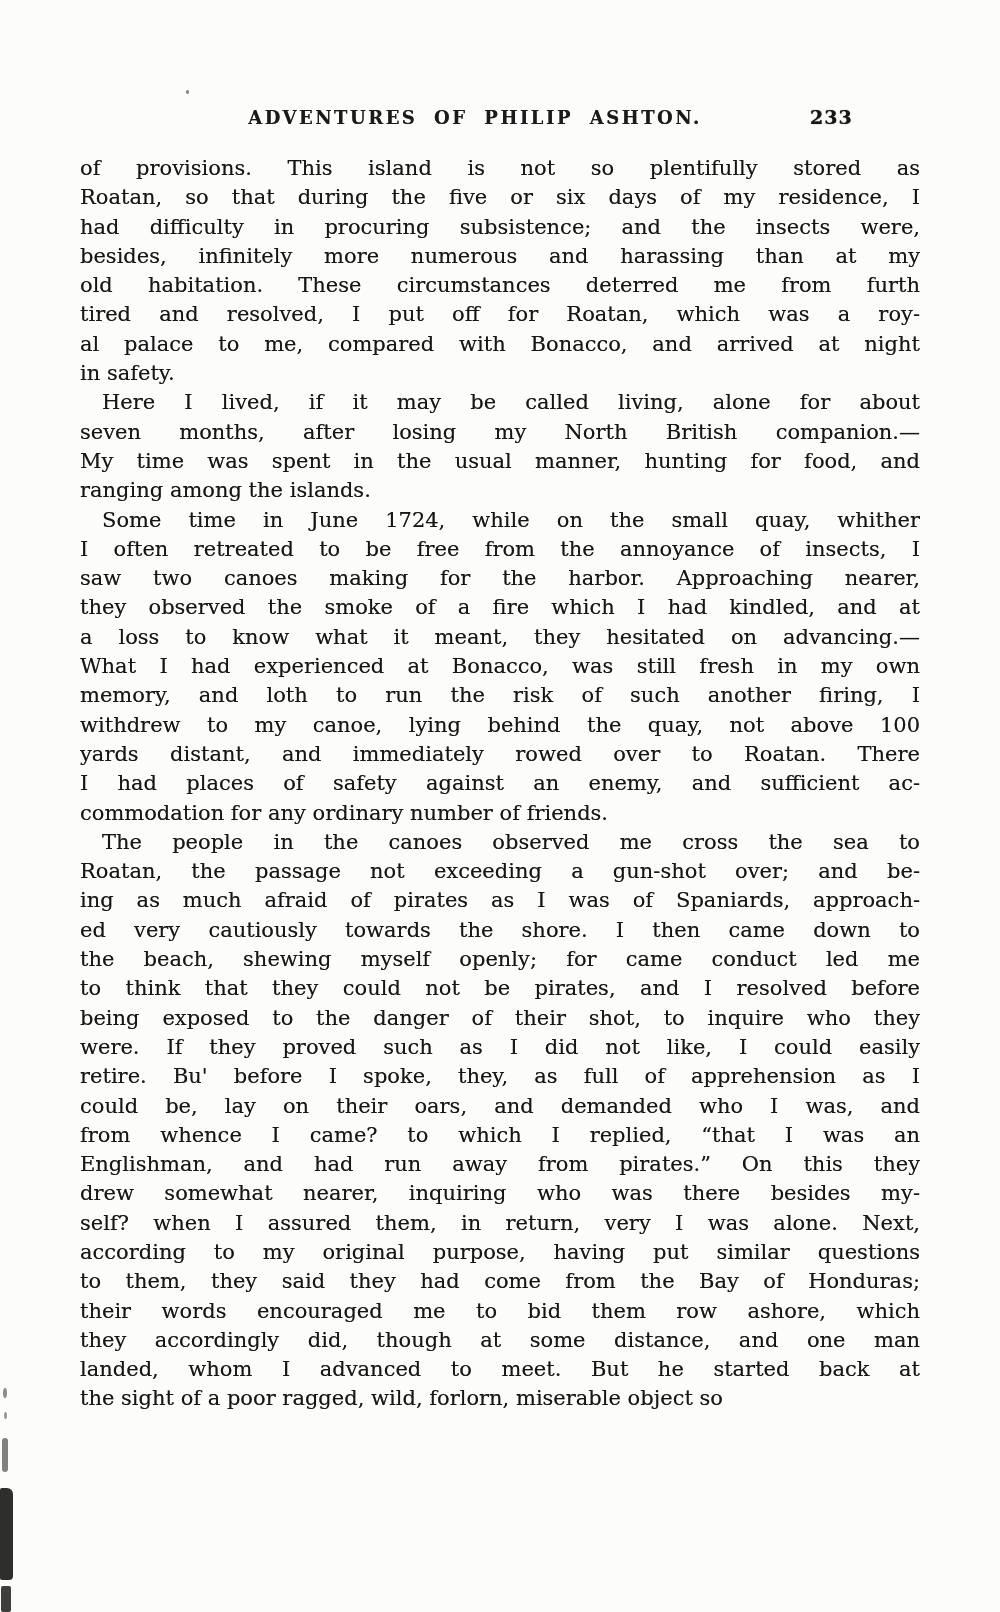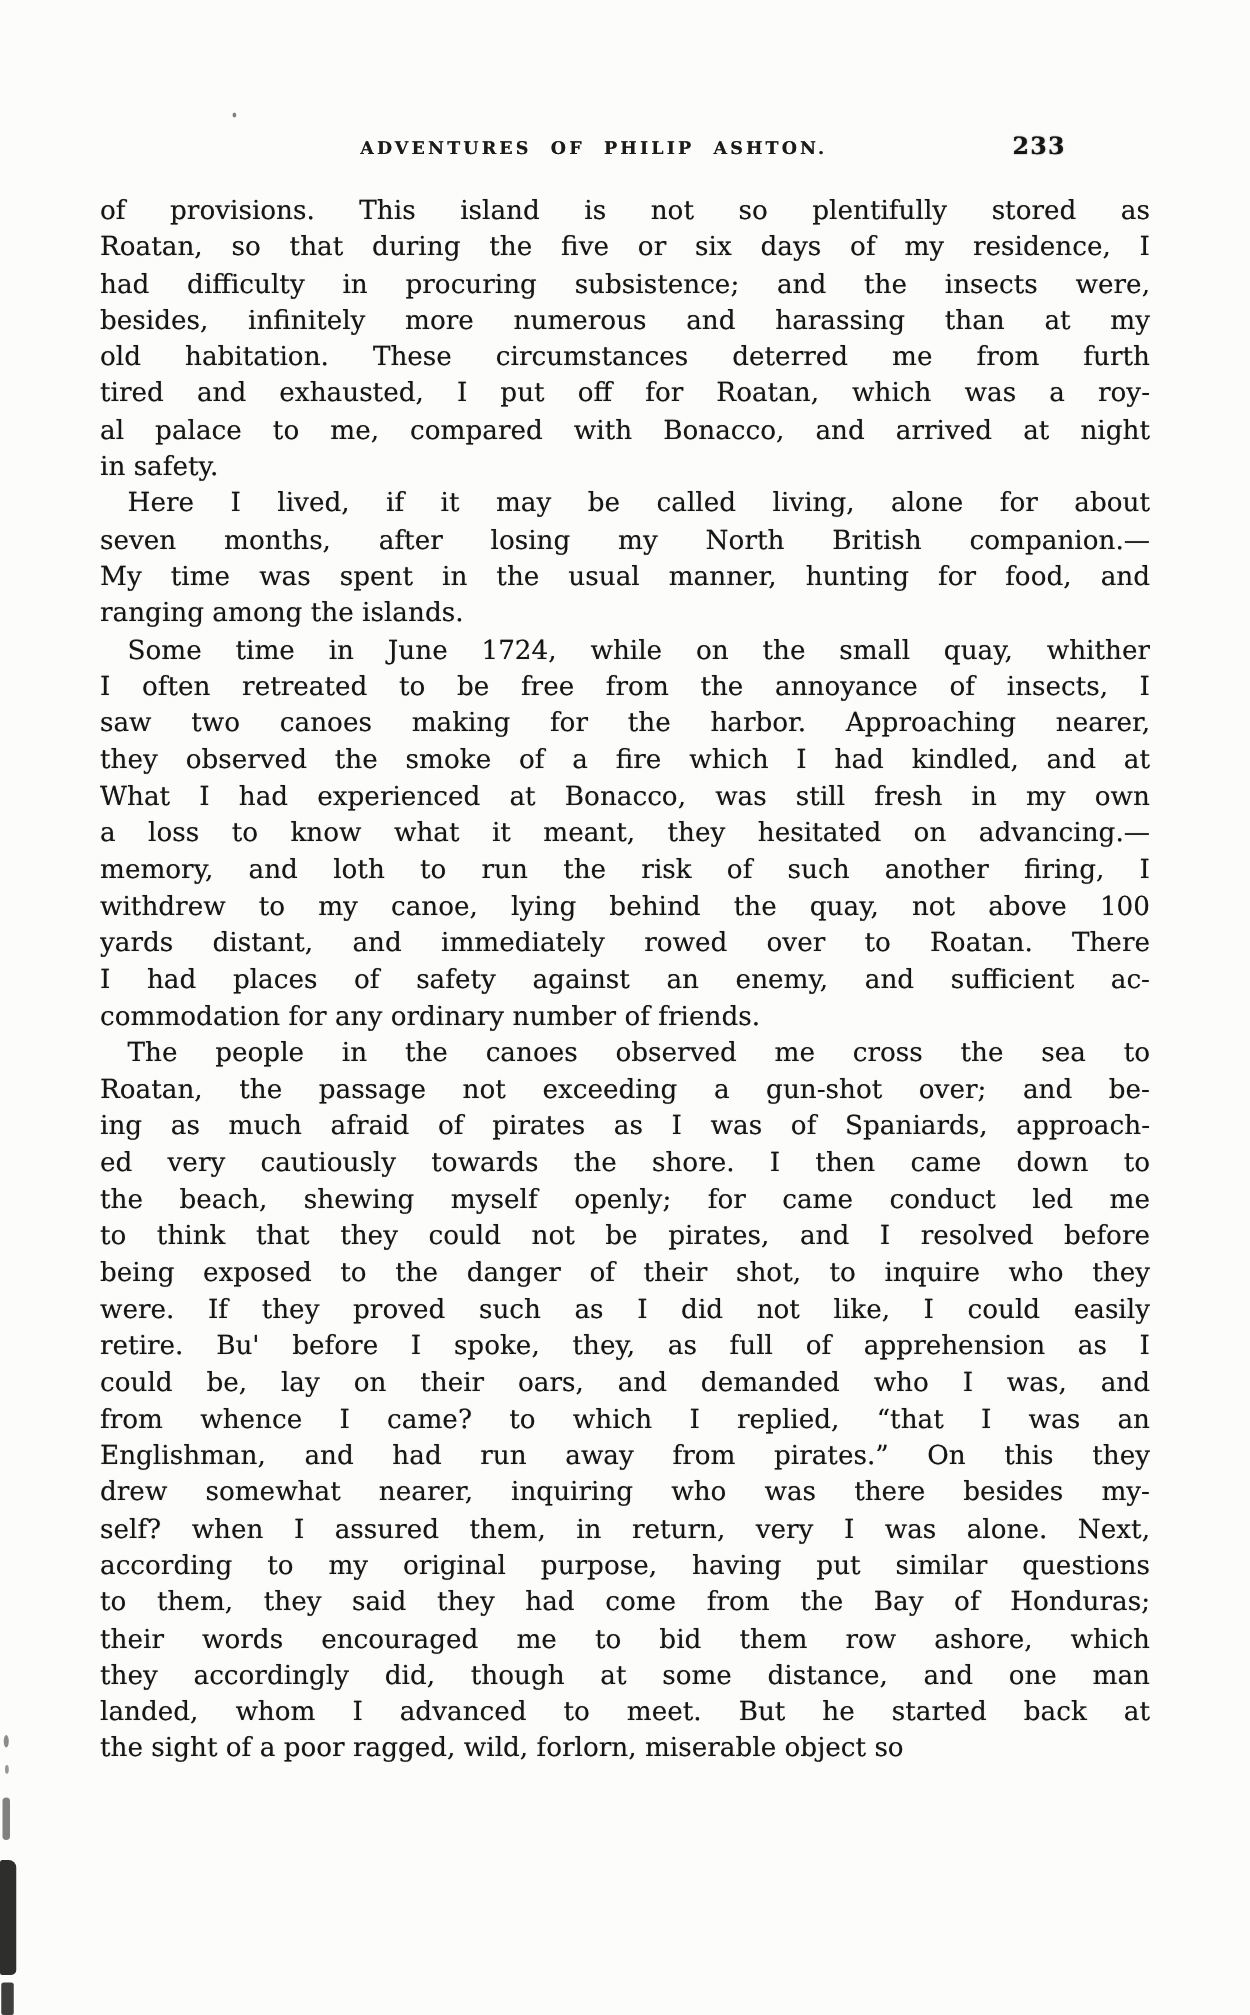--- a/index.html
+++ b/index.html
@@ -26,21 +26,21 @@
   }
   .running-head {
     display: grid;
     grid-template-columns: 60px 1fr 110px;
     align-items: baseline;
     margin-bottom: 26px;
   }
   .running-title {
     grid-column: 2;
     text-align: center;
-    font-size: 14px;
+    font-size: 18px;
     font-weight: bold;
     letter-spacing: 2.5px;
     word-spacing: 8px;
     color: #1b1b1b;
     text-shadow: 0 0 0.5px rgba(20,20,20,0.65);
   }
   .page-number {
     grid-column: 3;
     text-align: left;
     font-size: 19px;
@@ -97,37 +97,37 @@
       <div class="page-number">233</div>
     </div>
 
     <div class="body-text">
         <div class="paragraph">
           <div class="line">of provisions.  This island is not so plentifully stored as</div>
           <div class="line">Roatan, so that during the five or six days of my residence, I</div>
           <div class="line">had difficulty in procuring subsistence; and the insects were,</div>
           <div class="line">besides, infinitely more numerous and harassing than at my</div>
           <div class="line">old habitation.  These circumstances deterred me from furth</div>
-          <div class="line">tired and exhausted, I put off for Roatan, which was a roy-</div>
+          <div class="line">tired and resolved, I put off for Roatan, which was a roy-</div>
           <div class="line">al palace to me, compared with Bonacco, and arrived at night</div>
           <div class="line last">in safety.</div>
         </div>
         <div class="paragraph">
           <div class="line first">Here I lived, if it may be called living, alone for about</div>
           <div class="line">seven months, after losing my North British companion.—</div>
           <div class="line">My time was spent in the usual manner, hunting for food, and</div>
           <div class="line last">ranging among the islands.</div>
         </div>
         <div class="paragraph">
           <div class="line first">Some time in June 1724, while on the small quay, whither</div>
           <div class="line">I often retreated to be free from the annoyance of insects, I</div>
           <div class="line">saw two canoes making for the harbor.  Approaching nearer,</div>
           <div class="line">they observed the smoke of a fire which I had kindled, and at</div>
+          <div class="line">a loss to know what it meant, they hesitated on advancing.—</div>
           <div class="line">What I had experienced at Bonacco, was still fresh in my own</div>
-          <div class="line">a loss to know what it meant, they hesitated on advancing.—</div>
           <div class="line">memory, and loth to run the risk of such another firing, I</div>
           <div class="line">withdrew to my canoe, lying behind the quay, not above 100</div>
           <div class="line">yards distant, and immediately rowed over to Roatan.  There</div>
           <div class="line">I had places of safety against an enemy, and sufficient ac-</div>
           <div class="line last">commodation for any ordinary number of friends.</div>
         </div>
         <div class="paragraph">
           <div class="line first">The people in the canoes observed me cross the sea to</div>
           <div class="line">Roatan, the passage not exceeding a gun-shot over; and be-</div>
           <div class="line">ing as much afraid of pirates as I was of Spaniards, approach-</div>

